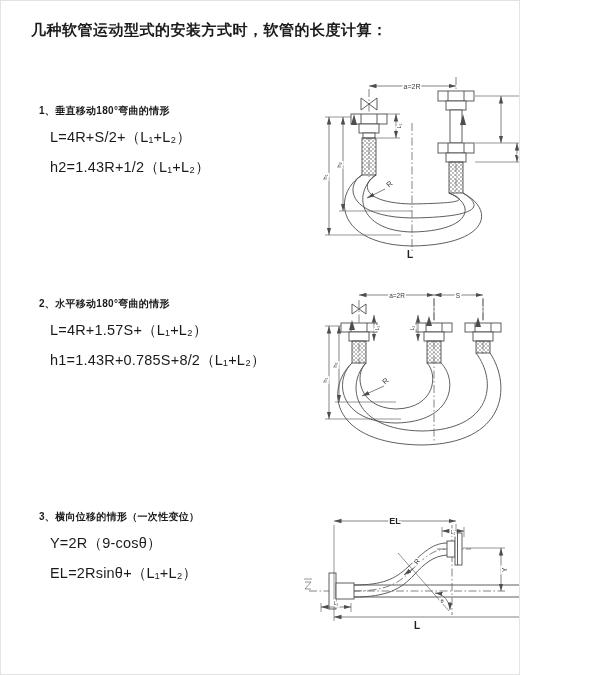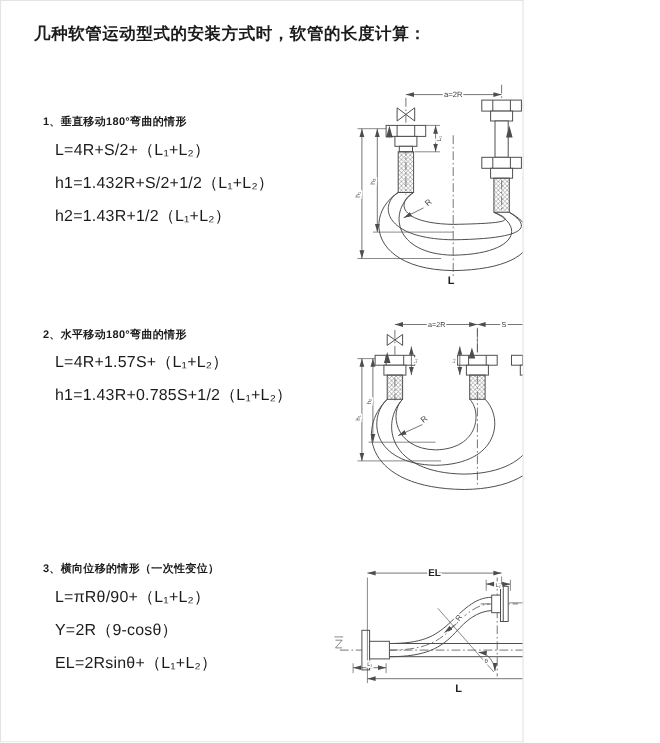--- a/index.html
+++ b/index.html
@@ -1,17 +1,17 @@
 <!DOCTYPE html>
 <html><head>
 <meta charset="utf-8">
 <style>
   html,body{margin:0;padding:0;background:#ffffff;}
   .page{
-    position:relative;width:476px;height:675px;background:#ffffff;
+    position:relative;width:520px;height:675px;background:#ffffff;
     font-family:"Liberation Sans","DejaVu Sans",sans-serif;color:#1b1b1b;
     overflow:hidden;border:1px solid #e3e3e3;box-sizing:border-box;
   }
   .doc-title{position:absolute;left:30px;top:20px;font-size:15px;font-weight:bold;letter-spacing:0.5px;}
   .section{position:absolute;left:36px;width:285px;}
   #s1{top:103px}
   #s2{top:296px}
   #s3{top:509px}
   .heading{font-weight:bold;font-size:10px;margin:0 0 4px 2px;letter-spacing:0.3px;}
   .formula{font-size:14.5px;margin-left:13px;line-height:30px;letter-spacing:0.2px;white-space:nowrap;}
@@ -23,33 +23,31 @@
 </head>
 <body>
 
 <div class="page">
 
   <div class="doc-title">几种软管运动型式的安装方式时，软管的长度计算：</div>
 
   <div class="section" id="s1">
     <div class="heading">1、垂直移动180°弯曲的情形</div>
     <div class="formula">L=4R+S/2+（L₁+L₂）</div>
-    <div class="formula">h1=1.432R+S/2+1/2（L₁+L₂）</div>
     <div class="formula">h2=1.43R+1/2（L₁+L₂）</div>
   </div>
 
   <div class="section" id="s2">
     <div class="heading">2、水平移动180°弯曲的情形</div>
     <div class="formula">L=4R+1.57S+（L₁+L₂）</div>
-    <div class="formula">h1=1.43R+0.785S+1/2（L₁+L₂）</div>
+    <div class="formula">h1=1.43R+0.785S+8/2（L₁+L₂）</div>
   </div>
 
   <div class="section" id="s3">
     <div class="heading">3、横向位移的情形（一次性变位）</div>
-    <div class="formula">L=πRθ/90+（L₁+L₂）</div>
     <div class="formula">Y=2R（9-cosθ）</div>
     <div class="formula">EL=2Rsinθ+（L₁+L₂）</div>
   </div>
 
   <svg class="diag" style="left:300px;top:64px" width="280" height="200" viewBox="0 0 280 200">
     <defs>
       <marker id="a1" viewBox="0 0 8 6" refX="7.5" refY="3" markerWidth="8" markerHeight="6" orient="auto-start-reverse" markerUnits="userSpaceOnUse">
         <path d="M0,0.8 L7.5,3 L0,5.2 Z" fill="#4d4d4d"></path>
       </marker>
       <pattern id="h1" width="4" height="4" patternUnits="userSpaceOnUse">

